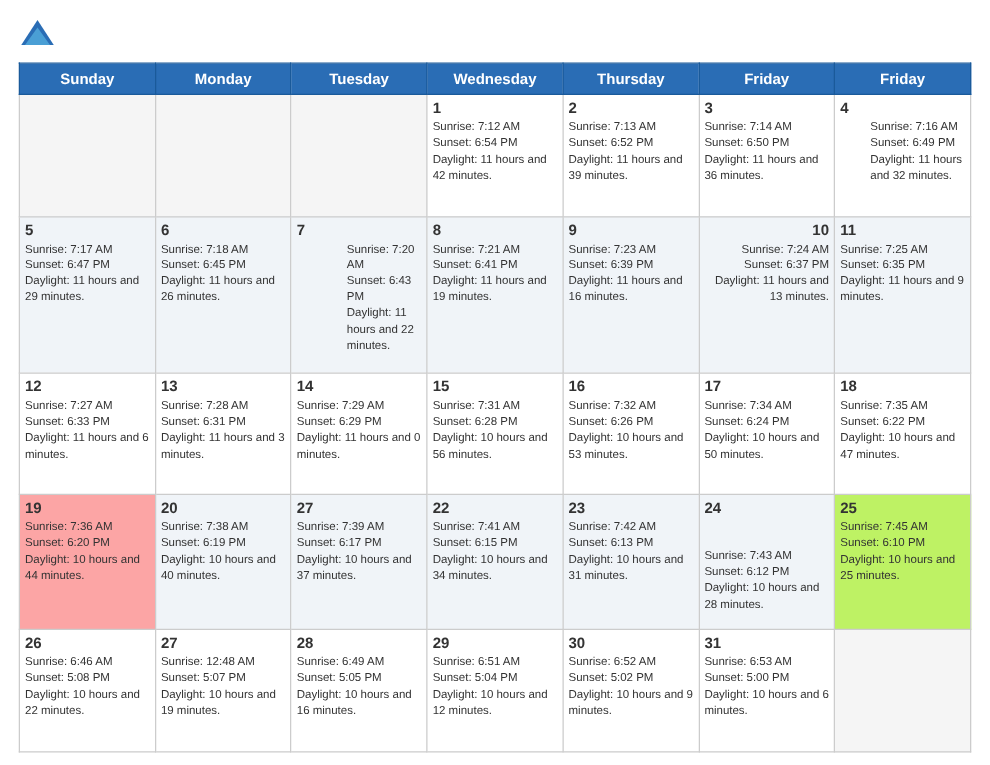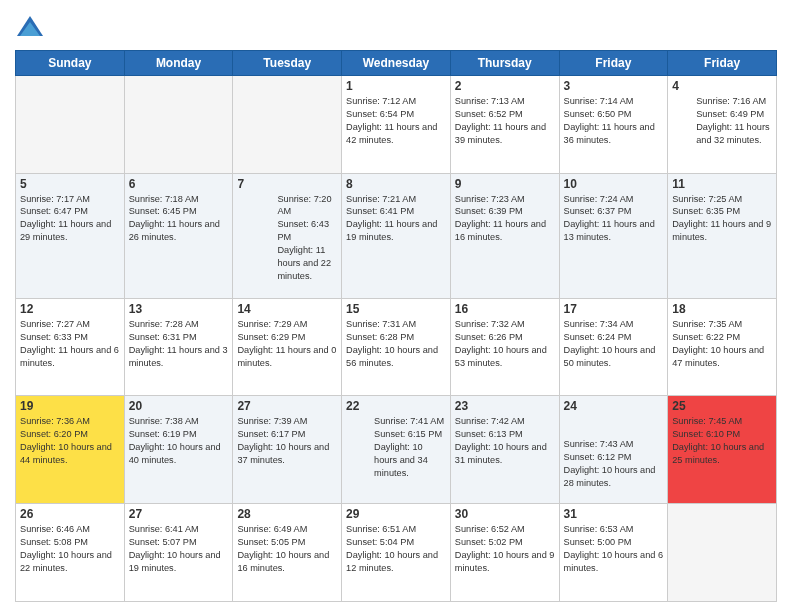--- a/index.html
+++ b/index.html
@@ -189,21 +189,21 @@
             <div class="day-info" style="white-space: pre-line;">Sunrise: 7:21 AM
 Sunset: 6:41 PM
 Daylight: 11 hours and 19 minutes.</div>
           </td>
           <td style="background: rgb(240, 244, 248);">
             <span class="day-number">9</span>
             <div class="day-info" style="white-space: pre-line;">Sunrise: 7:23 AM
 Sunset: 6:39 PM
 Daylight: 11 hours and 16 minutes.</div>
           </td>
-          <td style="background: rgb(240, 244, 248);">
+          <td style="background: rgb(240, 244, 248); text-align: right;">
             <span class="day-number">10</span>
             <div class="day-info" style="white-space: pre-line;">Sunrise: 7:24 AM
 Sunset: 6:37 PM
 Daylight: 11 hours and 13 minutes.</div>
           </td>
           <td style="background: rgb(240, 244, 248);">
             <span class="day-number">11</span>
             <div class="day-info" style="white-space: pre-line;">Sunrise: 7:25 AM
 Sunset: 6:35 PM
 Daylight: 11 hours and 9 minutes.</div>
@@ -247,73 +247,73 @@
 Daylight: 10 hours and 50 minutes.</div>
           </td>
           <td>
             <span class="day-number">18</span>
             <div class="day-info" style="white-space: pre-line;">Sunrise: 7:35 AM
 Sunset: 6:22 PM
 Daylight: 10 hours and 47 minutes.</div>
           </td>
         </tr>
         <tr>
-          <td style="background: #fde047; margin-left: 35px;">
+          <td style="background: #fca5a5; margin-left: 35px;">
             <span class="day-number">19</span>
             <div class="day-info" style="white-space: pre-line;">Sunrise: 7:36 AM
 Sunset: 6:20 PM
 Daylight: 10 hours and 44 minutes.</div>
           </td>
           <td style="background: rgb(240, 244, 248);">
             <span class="day-number">20</span>
             <div class="day-info" style="white-space: pre-line;">Sunrise: 7:38 AM
 Sunset: 6:19 PM
 Daylight: 10 hours and 40 minutes.</div>
           </td>
           <td style="background: rgb(240, 244, 248);">
             <span class="day-number">27</span>
             <div class="day-info" style="white-space: pre-line;">Sunrise: 7:39 AM
 Sunset: 6:17 PM
 Daylight: 10 hours and 37 minutes.</div>
           </td>
           <td style="background: rgb(240, 244, 248);">
             <span class="day-number">22</span>
-            <div class="day-info" style="white-space: pre-line; margin-left: 28px;">Sunrise: 7:41 AM
+            <div class="day-info" style="white-space: pre-line;">Sunrise: 7:41 AM
 Sunset: 6:15 PM
 Daylight: 10 hours and 34 minutes.</div>
           </td>
           <td style="background: rgb(240, 244, 248);">
             <span class="day-number">23</span>
             <div class="day-info" style="white-space: pre-line;">Sunrise: 7:42 AM
 Sunset: 6:13 PM
 Daylight: 10 hours and 31 minutes.</div>
           </td>
           <td style="background: rgb(240, 244, 248);">
             <span class="day-number">24</span>
             <div class="day-info" style="white-space: pre-line; margin-top: 25px;">Sunrise: 7:43 AM
 Sunset: 6:12 PM
 Daylight: 10 hours and 28 minutes.</div>
           </td>
-          <td style="background: #ef4444; margin-left: 27px;">
+          <td style="background: #bef264; margin-left: 27px;">
             <span class="day-number">25</span>
             <div class="day-info" style="white-space: pre-line;">Sunrise: 7:45 AM
 Sunset: 6:10 PM
 Daylight: 10 hours and 25 minutes.</div>
           </td>
         </tr>
         <tr>
           <td>
             <span class="day-number">26</span>
             <div class="day-info" style="white-space: pre-line;">Sunrise: 6:46 AM
 Sunset: 5:08 PM
 Daylight: 10 hours and 22 minutes.</div>
           </td>
           <td>
             <span class="day-number">27</span>
-            <div class="day-info" style="white-space: pre-line;">Sunrise: 6:41 AM
+            <div class="day-info" style="white-space: pre-line;">Sunrise: 12:48 AM
 Sunset: 5:07 PM
 Daylight: 10 hours and 19 minutes.</div>
           </td>
           <td>
             <span class="day-number">28</span>
             <div class="day-info" style="white-space: pre-line;">Sunrise: 6:49 AM
 Sunset: 5:05 PM
 Daylight: 10 hours and 16 minutes.</div>
           </td>
           <td>

